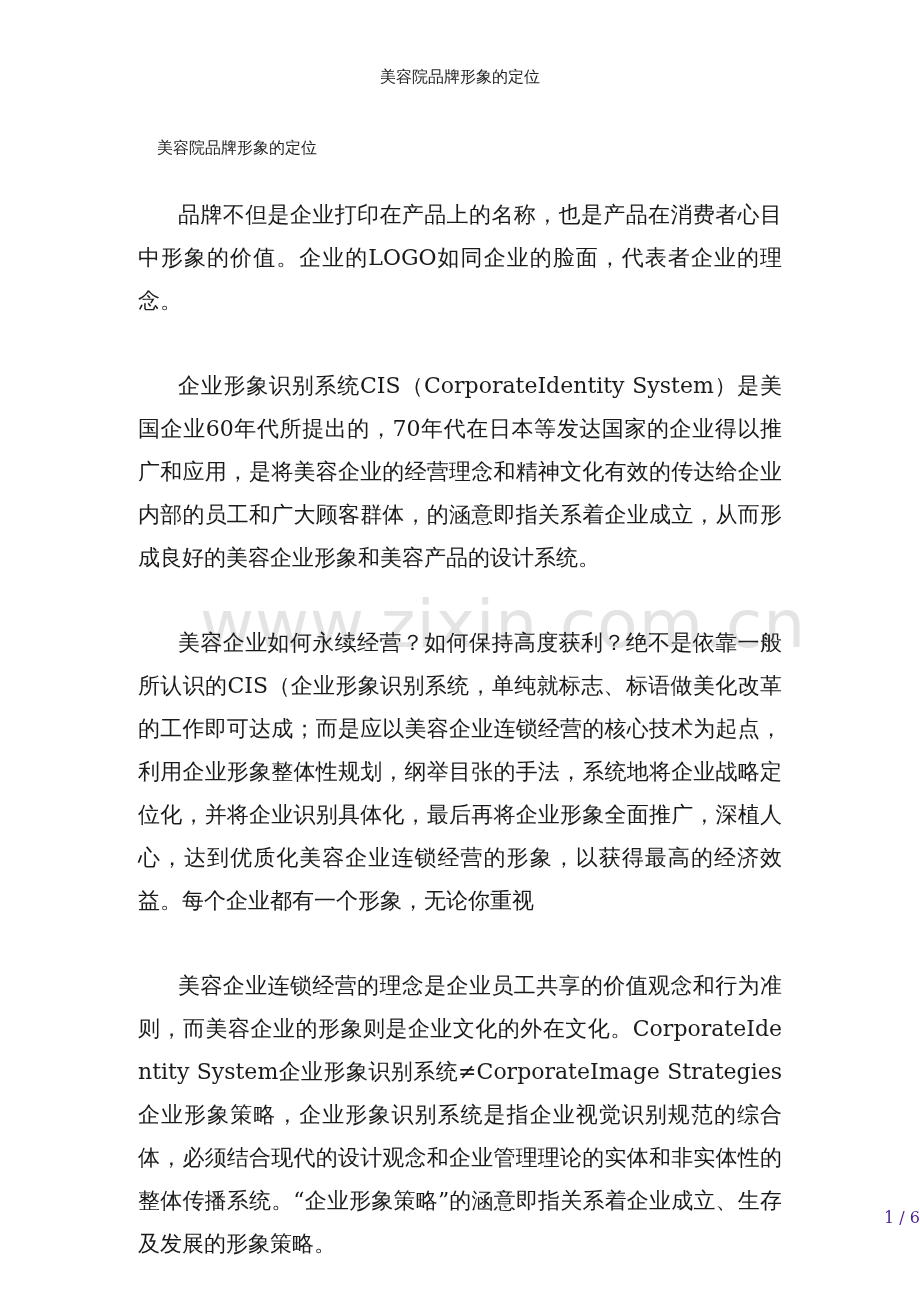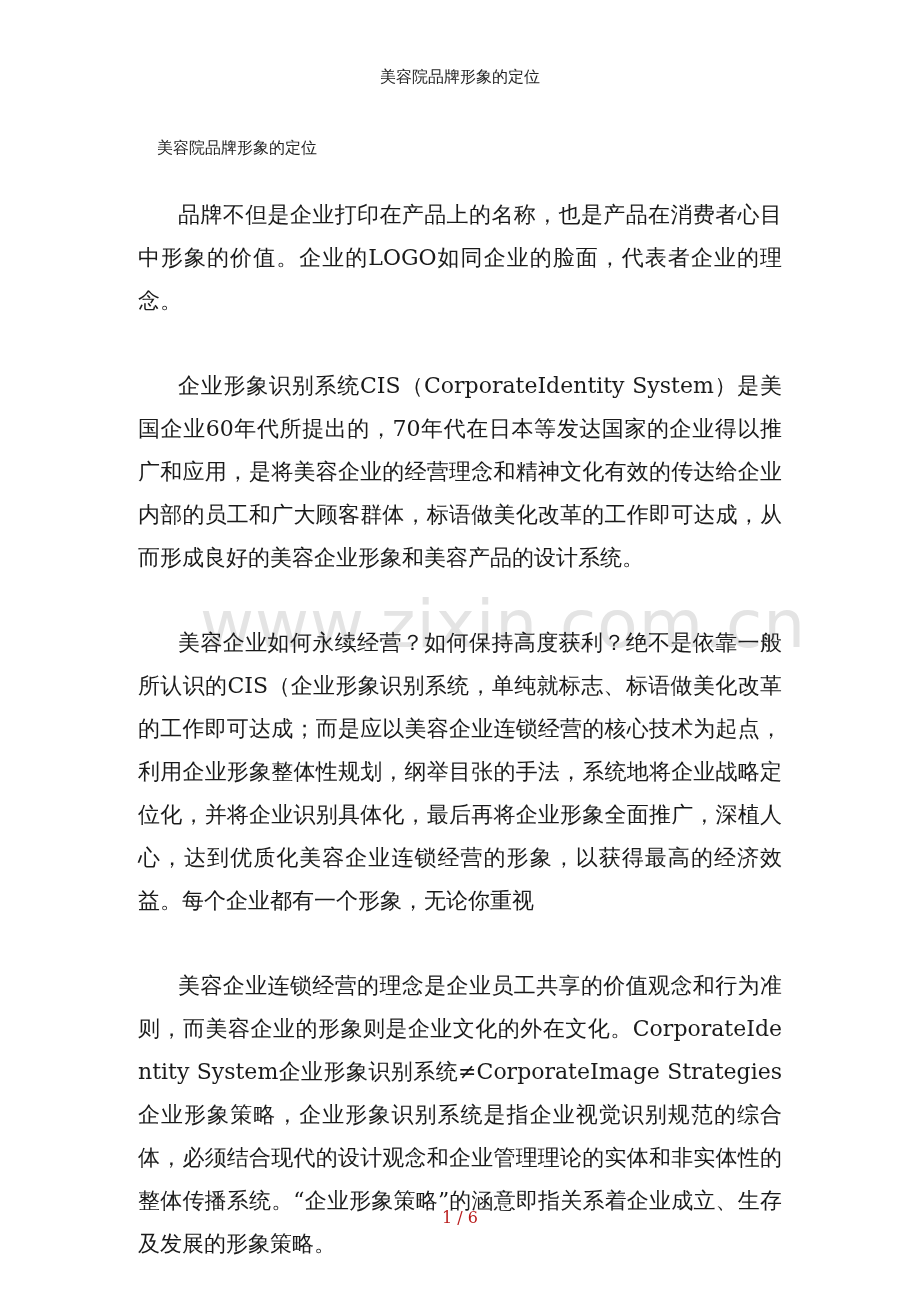--- a/index.html
+++ b/index.html
@@ -10,34 +10,34 @@
                     font-size: 16px; line-height: 20px; color: #222; }
     .doc-subtitle { position: absolute; top: 138px; left: 157px; font-size: 16px; line-height: 20px; color: #222; }
     .body { position: absolute; left: 138px; top: 193px; width: 644px; }
     .para { margin: 0 0 42px 0; font-size: 22px; line-height: 43px; text-indent: 40px;
             text-align: justify; word-break: break-all; color: #1a1a1a; }
     .para.p2 { margin-bottom: 42px; }
     .watermark { position: absolute; left: 200px; top: 592px; width: 500px; height: 70px;
                  font-family: "DejaVu Sans", "Liberation Sans", sans-serif; font-size: 66px; line-height: 66px;
                  color: #e4e4e4; letter-spacing: 1px; z-index: 0; white-space: nowrap; }
     .body { z-index: 1; }
-    .footer-page { position: absolute; top: 1208px; left: 0; width: 920px; text-align: center;
-                   font-size: 16px; line-height: 20px; color: #b91c1c; }
+    .footer-page { position: absolute; top: 1208px; left: 0; width: 920px; text-align: right;
+                   font-size: 16px; line-height: 20px; color: #4c1d95; }
   </style>
 </head>
 <body>
 
 <div class="page">
   <div class="header-title">美容院品牌形象的定位</div>
 
   <div class="doc-subtitle">美容院品牌形象的定位</div>
 
   <div class="watermark">www.zixin.com.cn</div>
 
   <div class="body">
     <p class="para">品牌不但是企业打印在产品上的名称，也是产品在消费者心目中形象的价值。企业的LOGO如同企业的脸面，代表者企业的理念。</p>
-    <p class="para p2">企业形象识别系统CIS（CorporateIdentity System）是美国企业60年代所提出的，70年代在日本等发达国家的企业得以推广和应用，是将美容企业的经营理念和精神文化有效的传达给企业内部的员工和广大顾客群体，标语做美化改革的工作即可达成，从而形成良好的美容企业形象和美容产品的设计系统。</p>
+    <p class="para p2">企业形象识别系统CIS（CorporateIdentity System）是美国企业60年代所提出的，70年代在日本等发达国家的企业得以推广和应用，是将美容企业的经营理念和精神文化有效的传达给企业内部的员工和广大顾客群体，的涵意即指关系着企业成立，从而形成良好的美容企业形象和美容产品的设计系统。</p>
     <p class="para">美容企业如何永续经营？如何保持高度获利？绝不是依靠一般所认识的CIS（企业形象识别系统，单纯就标志、标语做美化改革的工作即可达成；而是应以美容企业连锁经营的核心技术为起点，利用企业形象整体性规划，纲举目张的手法，系统地将企业战略定位化，并将企业识别具体化，最后再将企业形象全面推广，深植人心，达到优质化美容企业连锁经营的形象，以获得最高的经济效益。每个企业都有一个形象，无论你重视</p>
     <p class="para">美容企业连锁经营的理念是企业员工共享的价值观念和行为准则，而美容企业的形象则是企业文化的外在文化。CorporateIdentity System企业形象识别系统≠CorporateImage Strategies企业形象策略，企业形象识别系统是指企业视觉识别规范的综合体，必须结合现代的设计观念和企业管理理论的实体和非实体性的整体传播系统。“企业形象策略”的涵意即指关系着企业成立、生存及发展的形象策略。</p>
   </div>
 
   <div class="footer-page">1 / 6</div>
 </div>
 
 </body></html>

